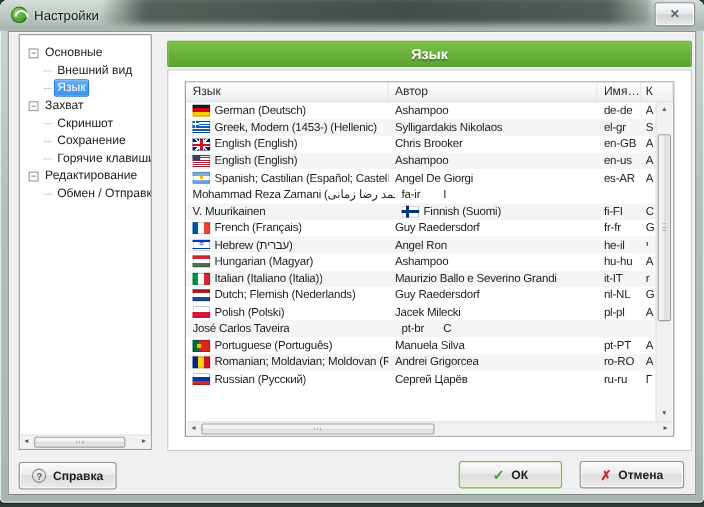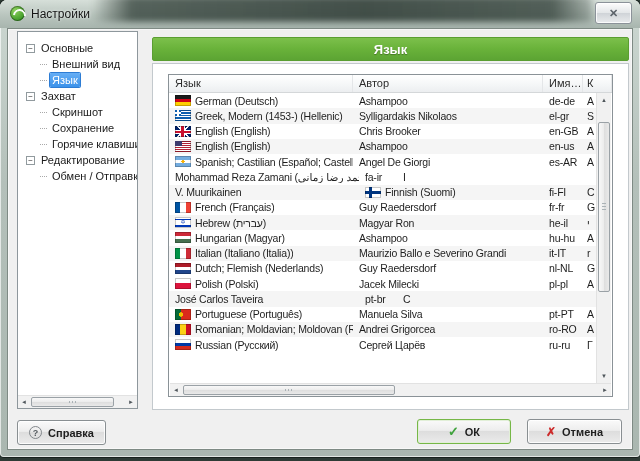--- a/index.html
+++ b/index.html
@@ -278,21 +278,21 @@
               </div>
               <div class="tcell c-author">Guy Raedersdorf</div>
               <div class="tcell c-code">fr-fr</div>
               <div class="tcell c-extra">G</div>
             </div>
             <div class="trow alt">
               <div class="tcell c-lang">
                 <span class="flag flag-il"></span>
                 <span class="cell-text">Hebrew (עברית)</span>
               </div>
-              <div class="tcell c-author">Magyar Ron</div>
+              <div class="tcell c-author">Angel Ron</div>
               <div class="tcell c-code">he-il</div>
               <div class="tcell c-extra">י</div>
             </div>
             <div class="trow">
               <div class="tcell c-lang">
                 <span class="flag flag-hu"></span>
                 <span class="cell-text">Hungarian (Magyar)</span>
               </div>
               <div class="tcell c-author">Ashampoo</div>
               <div class="tcell c-code">hu-hu</div>

